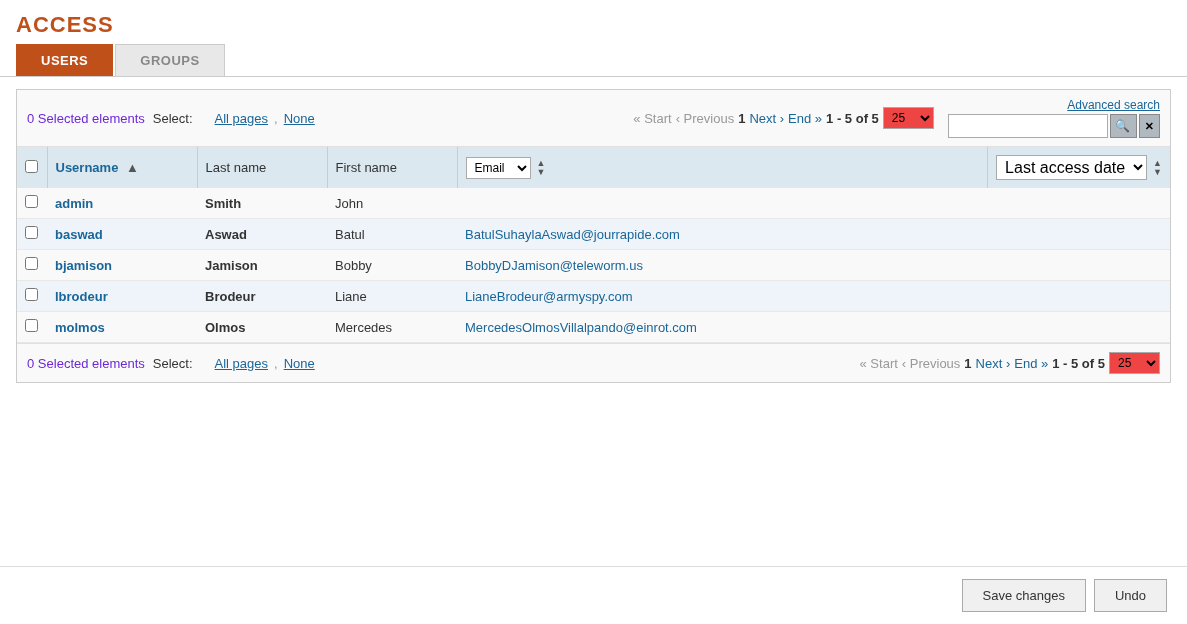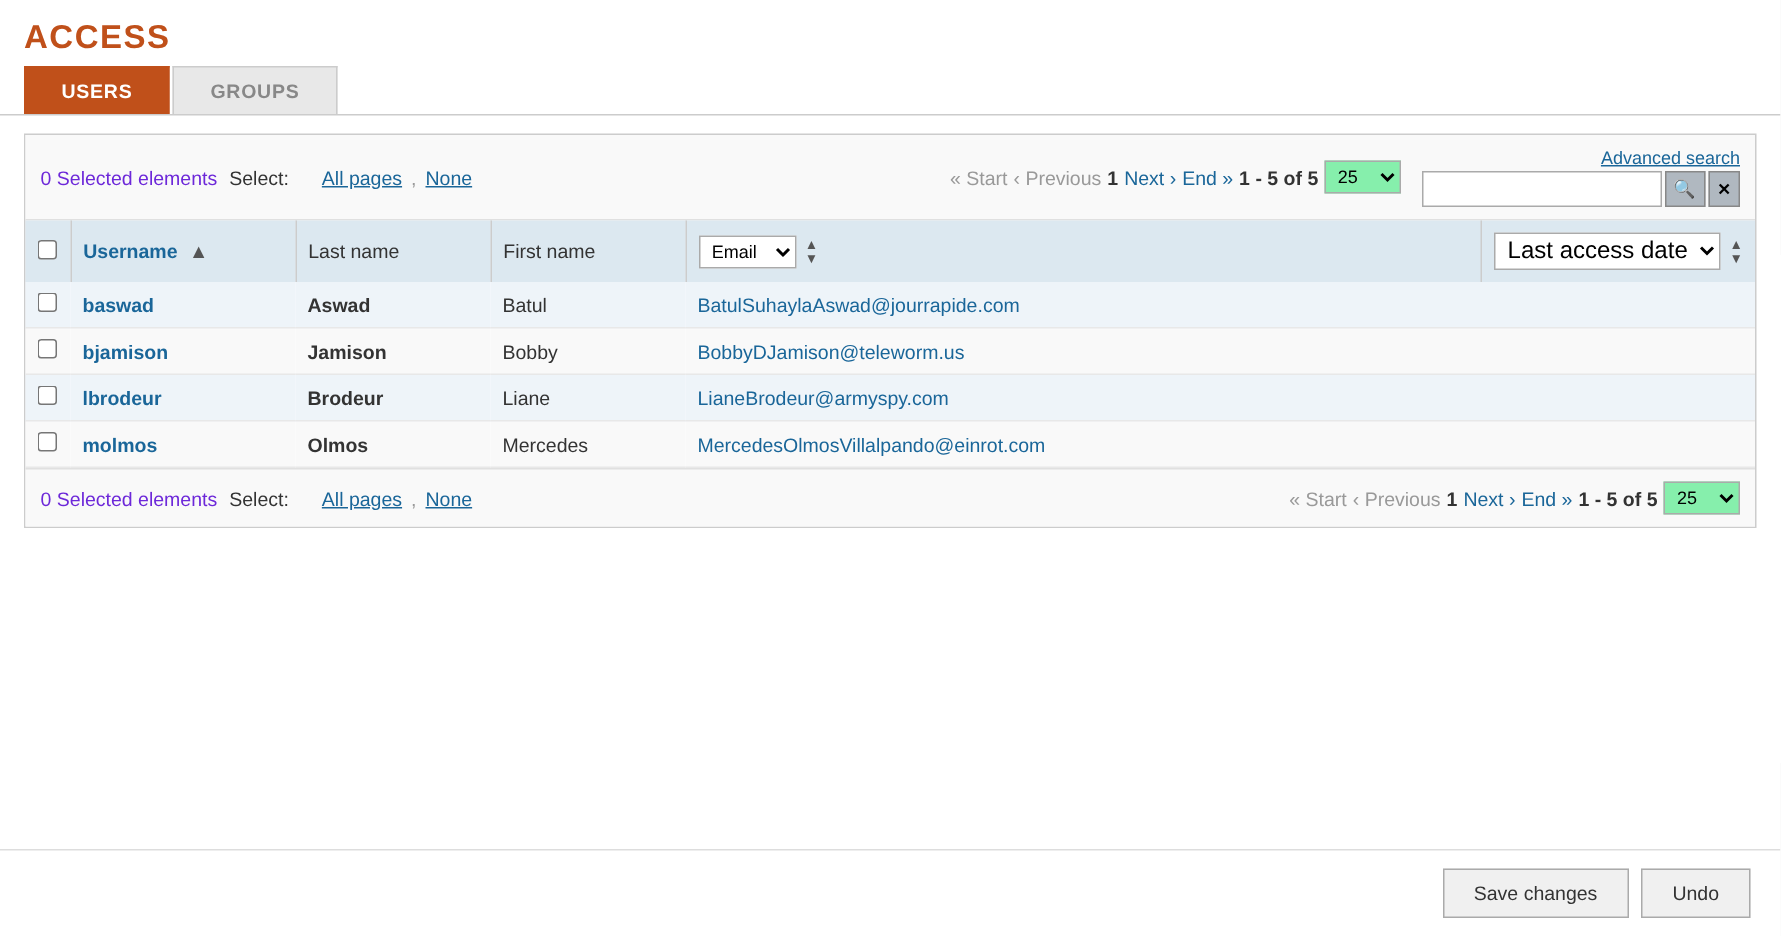--- a/index.html
+++ b/index.html
@@ -64,21 +64,21 @@
     }
     .page-link { color: #1a6699; text-decoration: none; cursor: pointer; }
     .page-link.disabled { color: #999; cursor: default; text-decoration: none; }
     .current-page { font-weight: bold; }
     .page-range { color: #333; font-weight: bold; }
 
     .per-page-select {
       padding: 2px 4px;
       font-size: 12px;
       border: 1px solid #aaa;
-      background: #86efac;
+      background: #ef4444;
       cursor: pointer;
     }
 
     .search-area {
       display: flex;
       align-items: center;
       margin-left: 10px;
       flex-direction: column;
       align-items: flex-end;
     }
@@ -298,20 +298,30 @@
               <div class="sort-btns">
                 <span class="sort-up">▲</span>
                 <span class="sort-down">▼</span>
               </div>
             </div>
           </th>
         </tr>
       </thead>
       <tbody id="table-body">
 
+      <tr style="background: rgb(249, 249, 249);">
+      <td class="col-check">
+        <input type="checkbox" style="">
+      </td>
+      <td class="col-username td-username">admin</td>
+      <td class="col-lastname td-lastname">Smith</td>
+      <td class="col-firstname">John</td>
+      <td class="col-email td-email"></td>
+      <td class="col-lastaccess"></td>
+    </tr>
           <tr style="background: rgb(238, 244, 249);">
       <td class="col-check">
         <input type="checkbox" style="">
       </td>
       <td class="col-username td-username">baswad</td>
       <td class="col-lastname td-lastname">Aswad</td>
       <td class="col-firstname">Batul</td>
       <td class="col-email td-email">BatulSuhaylaAswad@jourrapide.com</td>
       <td class="col-lastaccess"></td>
     </tr>

